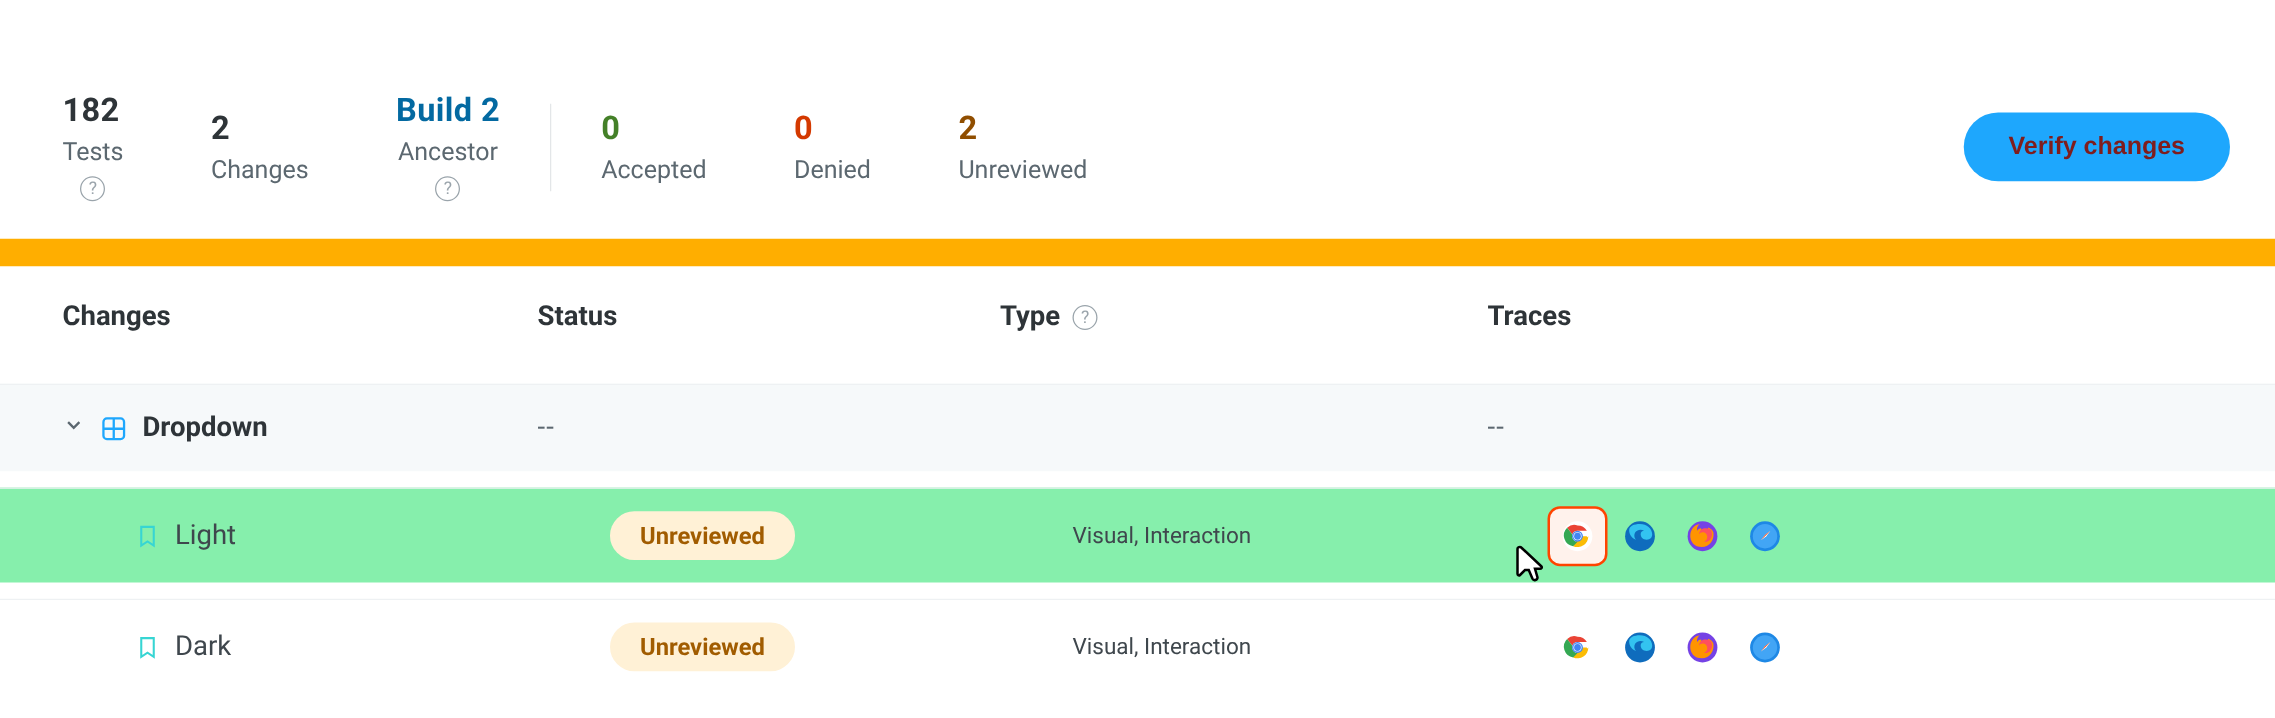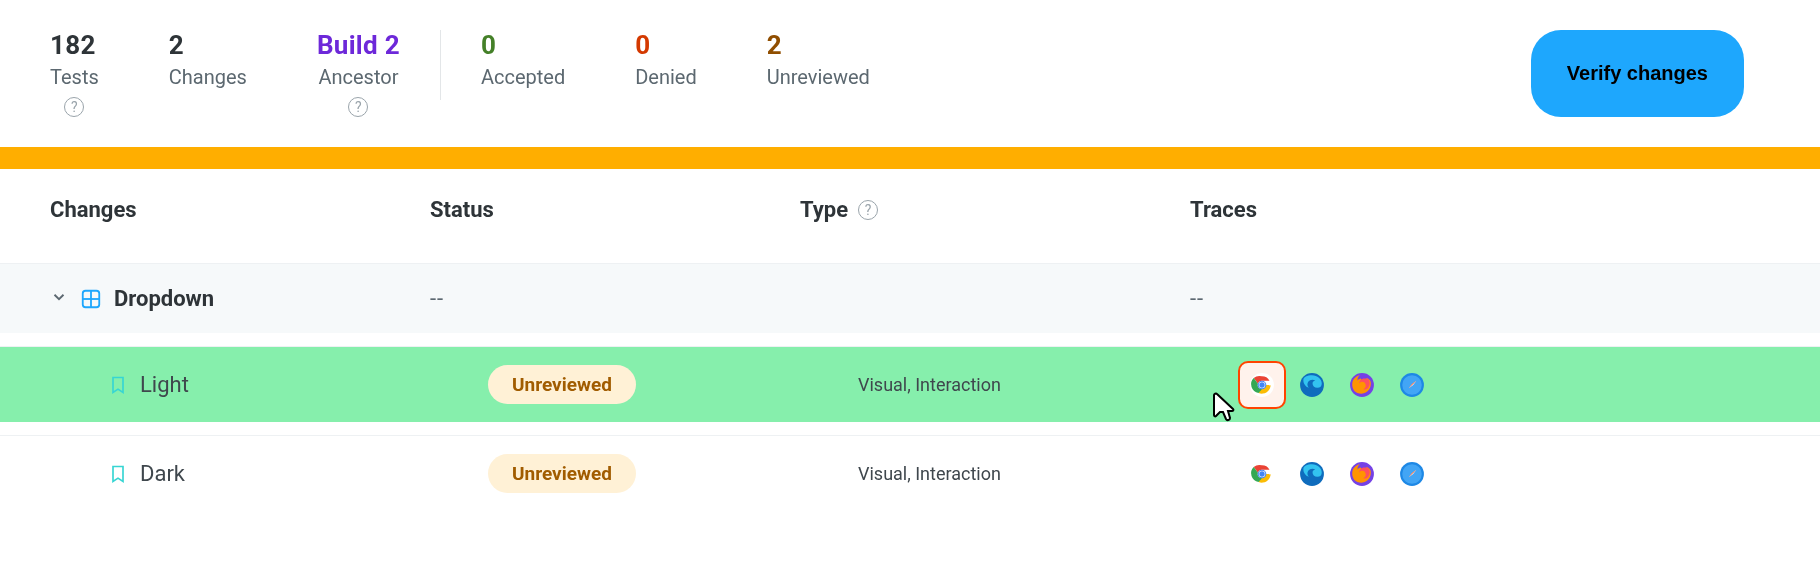--- a/index.html
+++ b/index.html
@@ -5,22 +5,24 @@
     * { box-sizing: border-box; }
     body {
       margin: 0;
       font-family: -apple-system, BlinkMacSystemFont, "Segoe UI", Roboto, Helvetica, Arial, sans-serif;
       background: #fff;
       color: #2e3438;
       width: 1820px;
     }
     .header-stats {
       display: flex;
-      padding: 30px 76px 30px 50px;
+      align-items: center;
+      padding: 30px 36px 30px 50px;
       position: relative;
+      margin-top: 44px;
     }
     .stat {
       margin-right: 70px;
     }
     .stat.ancestor { margin-right: 0; }
     .stat-value {
       font-size: 26px;
       font-weight: 700;
       letter-spacing: 0.3px;
       line-height: 1.2;
@@ -40,35 +42,35 @@
       height: 20px;
       border: 1.5px solid #9aa4ab;
       border-radius: 50%;
       align-items: center;
       justify-content: center;
       font-size: 14px;
       color: #9aa4ab;
       font-weight: 400;
       line-height: 1;
     }
-    .build-link { color: #6d28d9; }
+    .build-link { color: #0369a1; }
     .divider {
       width: 1px;
       height: 70px;
       background: #e3e6e8;
       margin: 0 40px;
     }
     .accepted { color: #448028; }
     .denied { color: #d43900; }
     .unreviewed { color: #904e00; }
 
     .verify-btn {
       margin-left: auto;
       background: #1ea7fd;
-      color: #000000;
+      color: #7f1d1d;
       border: none;
       border-radius: 30px;
       padding: 16px 36px;
       font-size: 20px;
       font-weight: 600;
       cursor: pointer;
     }
 
     .orange-bar {
       height: 22px;

